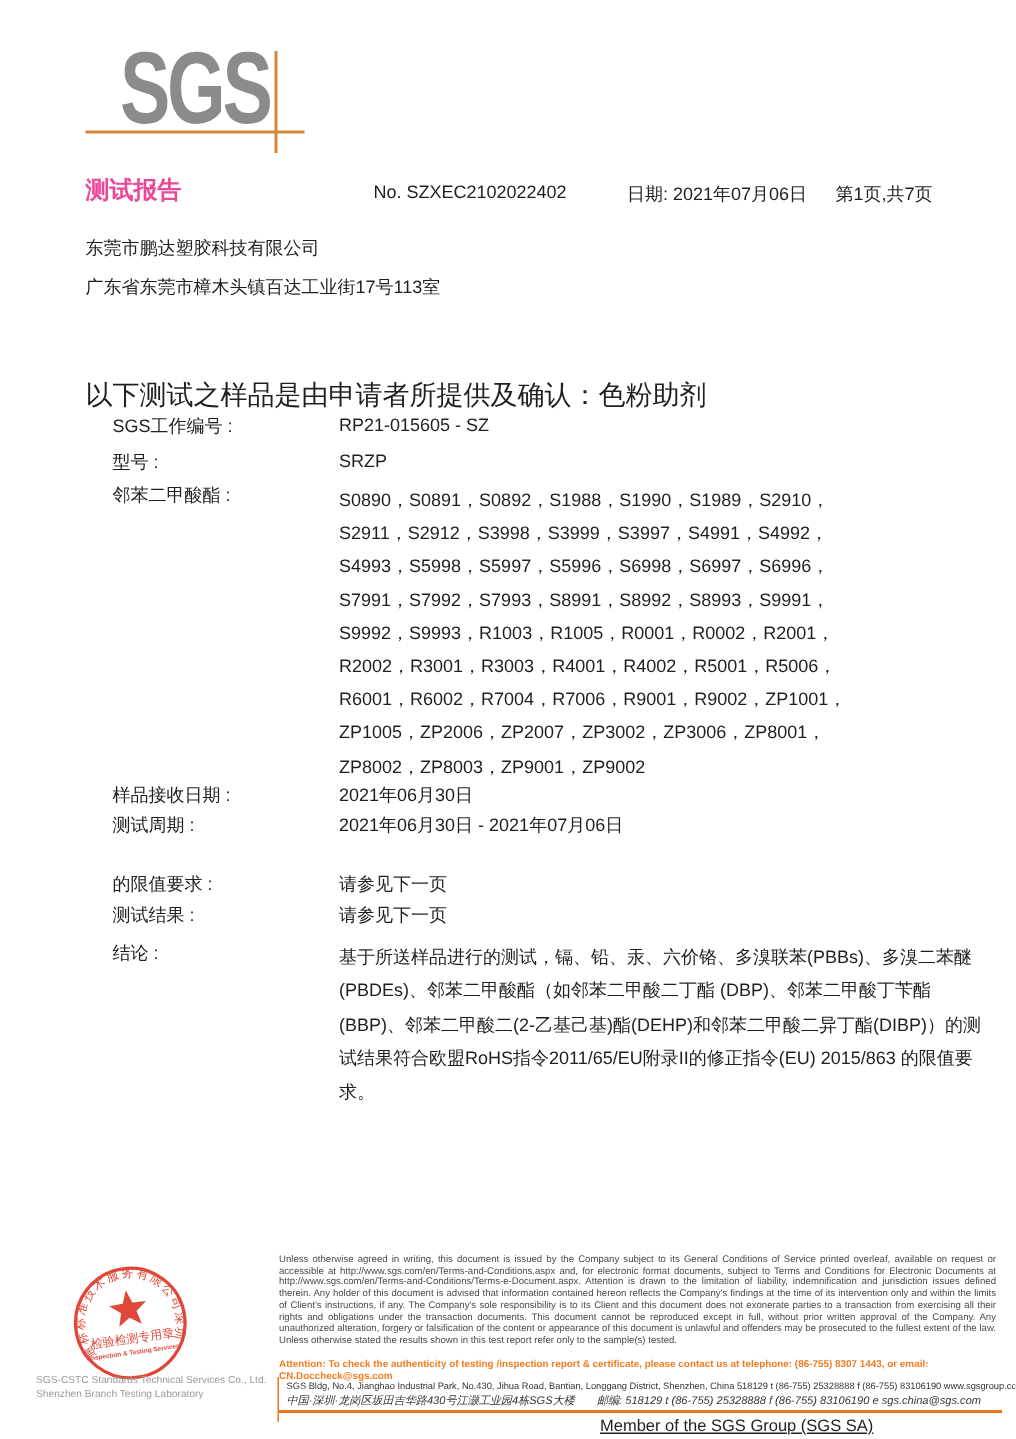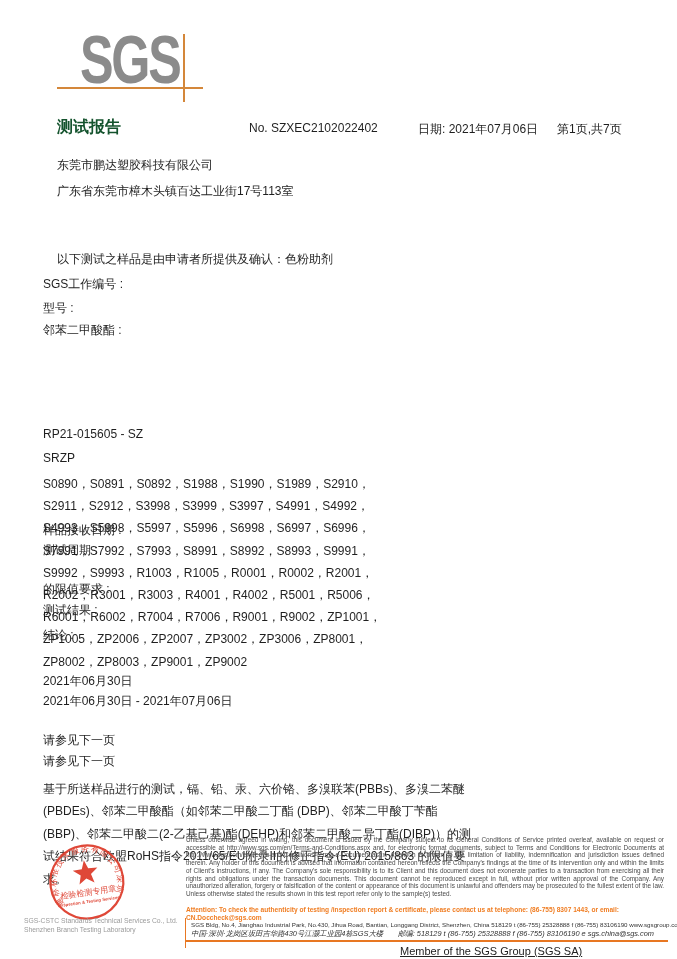--- a/index.html
+++ b/index.html
@@ -5,31 +5,31 @@
   html,body{margin:0;padding:0;background:#fff;}
   .page{position:relative;width:677px;height:959px;background:#ffffff;overflow:hidden;
         font-family:"Liberation Sans","DejaVu Sans",sans-serif;color:#1f1f1f;}
 
   
   .logo{position:absolute;left:80px;top:34px;font-size:68px;font-weight:bold;color:#8b8b8b;
         line-height:50px;letter-spacing:-3px;transform:scale(0.74,1);transform-origin:left top;}
   .logo-hline{position:absolute;left:57px;top:87px;width:146px;height:2px;background:#d4873a;}
   .logo-vline{position:absolute;left:183px;top:34px;width:2px;height:68px;background:#d4873a;}
 
-  .report-title{position:absolute;left:57px;top:117px;font-size:16px;font-weight:bold;color:#14532d;}
+  .report-title{position:absolute;left:57px;top:117px;font-size:16px;font-weight:bold;color:#ec4899;}
   .report-no{position:absolute;left:249px;top:121px;font-size:12px;}
   .report-date{position:absolute;left:418px;top:121px;font-size:12px;}
   .report-page{position:absolute;left:557px;top:121px;font-size:12px;}
 
   .company{position:absolute;left:57px;top:157px;font-size:12px;}
   .addr{position:absolute;left:57px;top:183px;font-size:12px;}
-  .intro{position:absolute;left:57px;top:251px;font-size:12px;}
+  .intro{position:absolute;left:57px;top:251px;font-size:18px;}
 
   
-  .row{position:absolute;left:43px;display:flex;font-size:12px;flex-direction:column;}
+  .row{position:absolute;left:75px;display:flex;font-size:12px;}
   .lbl{width:151px;flex:0 0 151px;}
   .val{white-space:pre-line;}
   .r0{top:276px}.r1{top:300px}
   .r2{top:322px}.r2 .val{line-height:22.2px;}
   .r3{top:522px}.r4{top:542px}.r5{top:561px}.r6{top:581px}.r7{top:602px}
   .r8{top:627px}.r8 .val{width:437px;line-height:22.4px;}
 
   
   .stamp{position:absolute;left:45px;top:840px;opacity:.93;transform:rotate(-8deg);}
   .foot-co{position:absolute;left:24px;top:917px;font-size:6.8px;line-height:8.6px;color:#9b9b9b;white-space:nowrap;}

